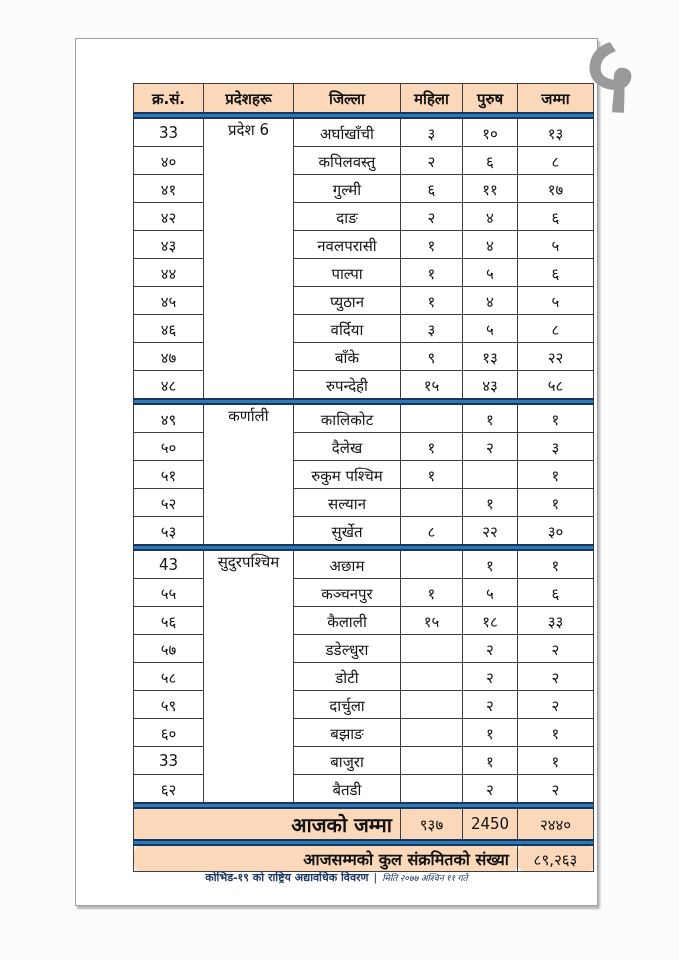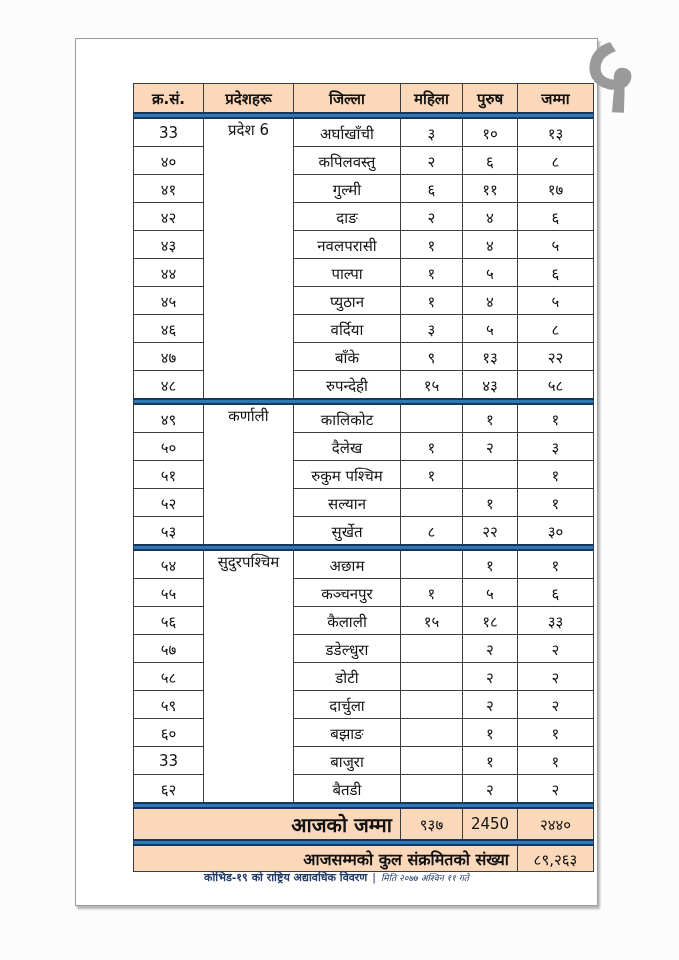--- a/index.html
+++ b/index.html
@@ -72,38 +72,39 @@
   }
   tr.total-row td.t-label {
     text-align: right;
     font-weight: bold;
     padding-right: 8px;
     font-size: 20px;
   }
   tr.cum-row td {
     background: #fbd8ba;
     height: 25px;
+    border-radius: 8px;
   }
   tr.cum-row td.t-label {
     text-align: right;
     font-weight: bold;
     padding-right: 8px;
     font-size: 16px;
   }
   .footer {
     position: absolute;
     left: 0; right: 0;
     bottom: 20px;
     text-align: center;
     color: #1f3864;
     white-space: nowrap;
   }
   .footer .f-title { font-size: 11px; font-weight: bold; margin-top: 28px; }
   .footer .f-sep   { font-size: 11px; padding: 0 5px; }
-  .footer .f-date  { font-size: 9px; font-style: italic; }
+  .footer .f-date  { font-size: 9px; font-style: italic; font-family: Liberation Serif, serif; }
 </style>
 </head>
 <body>
 
 <div class="watermark">५</div>
 
 <div class="page">
 
   <div class="tablewrap">
     <table class="covid">
@@ -236,21 +237,21 @@
             <td>५३</td>
             <td>सुर्खेत</td>
             <td>८</td>
             <td>२२</td>
             <td>३०</td>
           </tr>
           <tr class="band">
             <td colspan="6"></td>
           </tr>
           <tr>
-            <td>५४</td>
+            <td>43</td>
             <td rowspan="9" class="province">सुदुरपश्चिम</td>
             <td>अछाम</td>
             <td></td>
             <td>१</td>
             <td>१</td>
           </tr>
           <tr>
             <td>५५</td>
             <td>कञ्चनपुर</td>
             <td>१</td>

